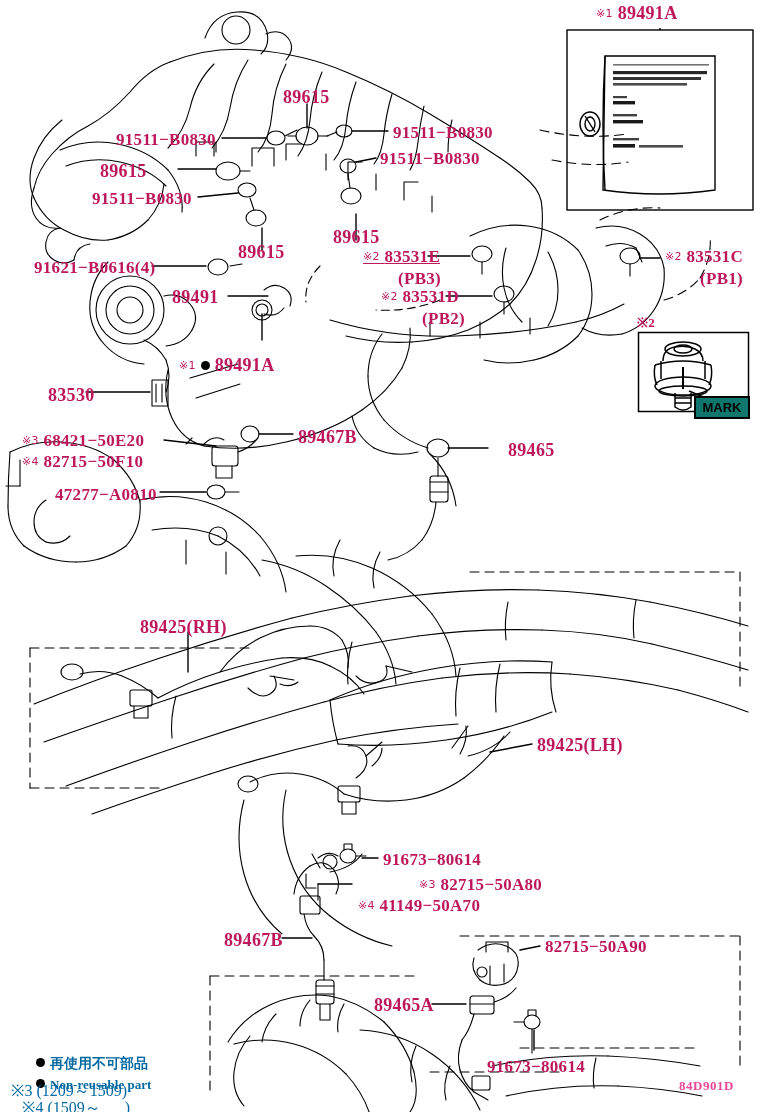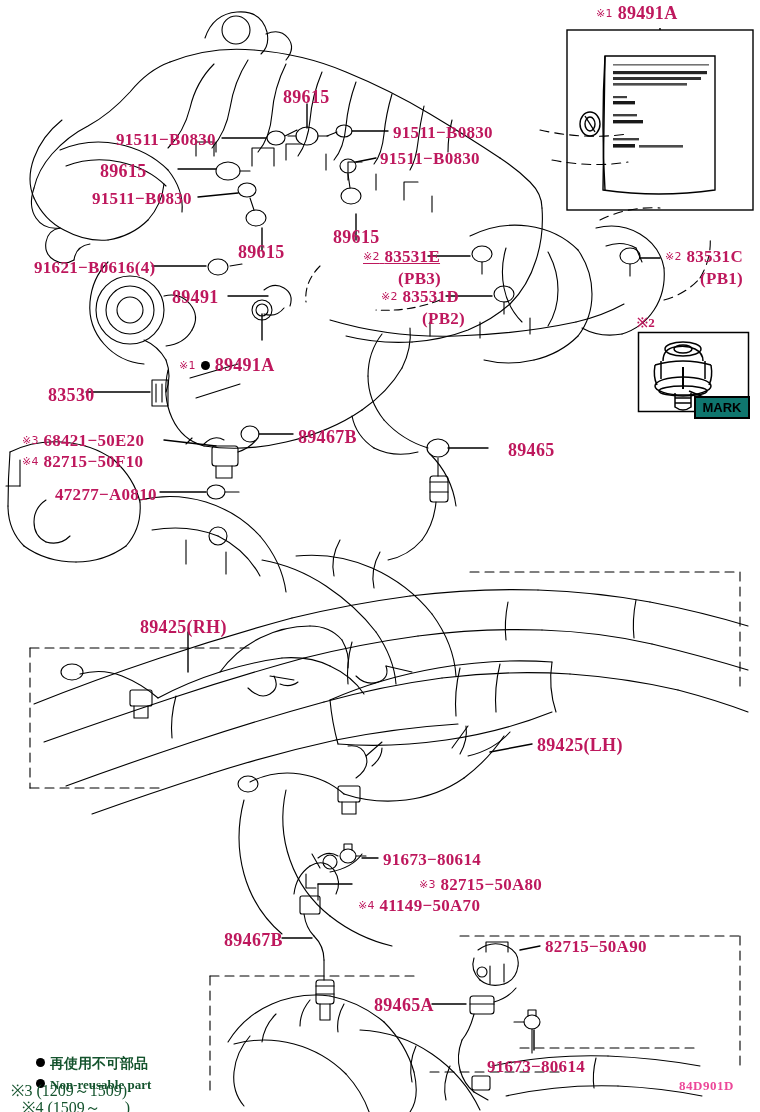--- a/index.html
+++ b/index.html
@@ -29,21 +29,21 @@
   .lbl.sz13{font-size:13px;}
   .ref{
     font-size:11px;
     font-weight:normal;
     font-family:"DejaVu Sans", sans-serif;
     vertical-align:2px;
   }
   .legend{
     position:absolute;
     font-family:"Liberation Serif", serif;
-    color:#14532d;
+    color:#0369a1;
     white-space:pre;
   }
   .legend .jp{font-family:"DejaVu Sans", sans-serif;font-size:14px;font-weight:bold;}
   .legend .en{font-family:"Liberation Serif", serif;font-size:13px;font-weight:bold;}
   .dot{
     display:inline-block;width:9px;height:9px;border-radius:50%;
     background:#000;margin-right:5px;vertical-align:1px;
   }
   .code{
     position:absolute;

